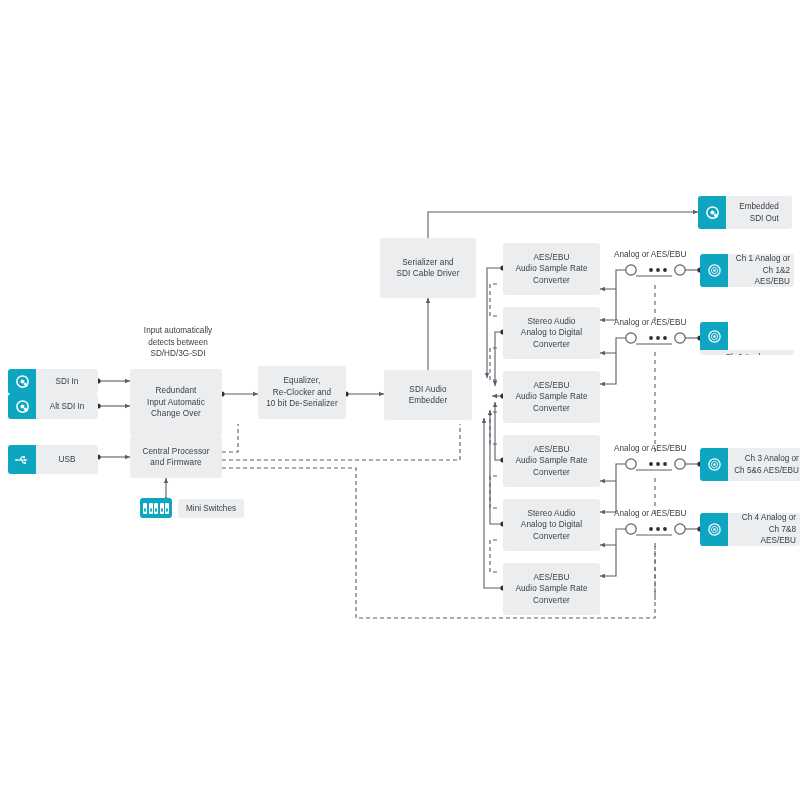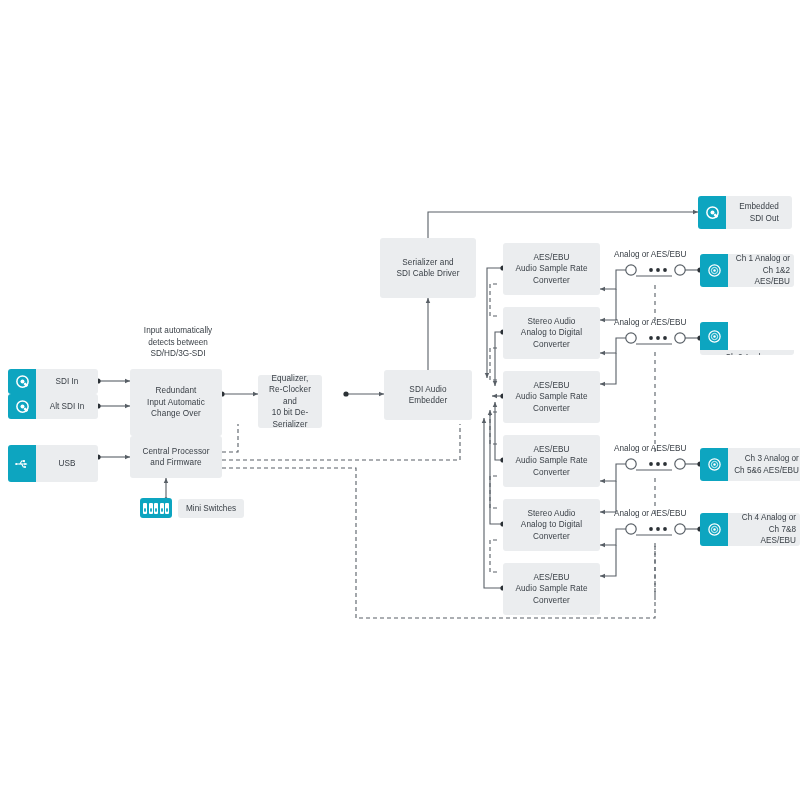--- a/index.html
+++ b/index.html
@@ -156,21 +156,21 @@
     <span class="ic">
       <svg width="15" height="15" viewBox="0 0 24 24">
           <circle cx="12" cy="12" r="9" fill="none" stroke="#fff" stroke-width="2.4"></circle>
           <circle cx="12" cy="12" r="3.2" fill="#fff"></circle>
           <rect x="14.5" y="14.5" width="7" height="4" rx="1" fill="#fff" transform="rotate(45 17 16)"></rect>
         </svg>
     </span>
     <span class="lb">Alt SDI In</span>
   </div>
 
-  <div class="port" style="left:8px;top:445px;width:90px;height:37px;">
+  <div class="port" style="left:8px;top:445px;width:90px;height:29px;">
     <span class="ic">
       <svg width="16" height="16" viewBox="0 0 24 24" fill="none" stroke="#fff" stroke-width="1.7" stroke-linecap="round">
         <line x1="3" y1="12" x2="19" y2="12"></line>
         <circle cx="3.5" cy="12" r="1.6" fill="#fff" stroke="none"></circle>
         <path d="M19 12 L15.5 9.6 L15.5 14.4 Z" fill="#fff" stroke="none"></path>
         <path d="M9 12 L11.5 7.5 L14 7.5"></path>
           <rect x="13.4" y="6.1" width="3" height="3" fill="#fff" stroke="none"></rect>
         <path d="M11.5 12 L14 16.5 L16 16.5"></path>
           <circle cx="16.6" cy="16.5" r="1.5" fill="#fff" stroke="none"></circle>
       </svg>
@@ -190,21 +190,21 @@
   </div>
 
   <div class="blk" style="left:130px;top:369px;width:92px;height:67px;">
     <div>
       <div>Redundant</div>
       <div>Input Automatic</div>
       <div>Change Over</div>
     </div>
   </div>
 
-  <div class="blk" style="left:258px;top:375px;width:64px;height:53px;align-items:center;">
+  <div class="blk" style="left:258px;top:366px;width:88px;height:53px;align-items:center;">
     <div>
       <div>Equalizer,</div>
       <div>Re-Clocker and</div>
       <div>10 bit De-Serializer</div>
     </div>
   </div>
 
   <div class="blk" style="left:380px;top:238px;width:96px;height:60px;">
     <div>
       <div>Serializer and</div>

